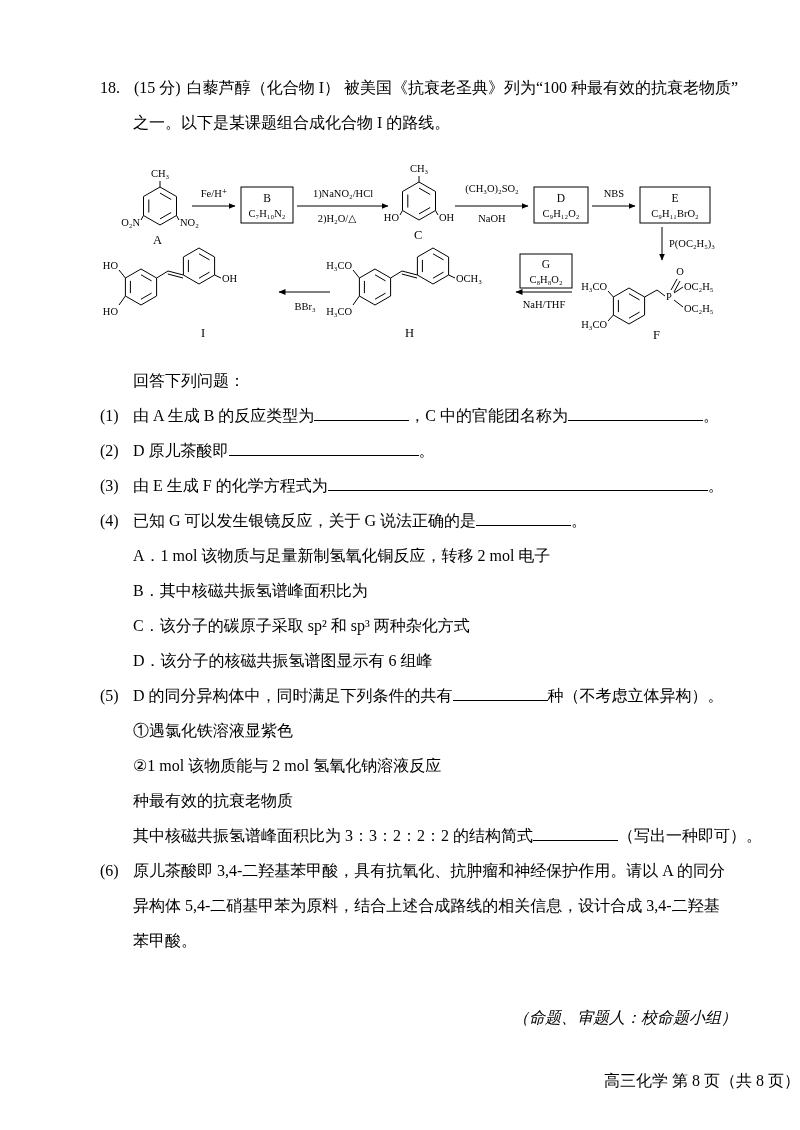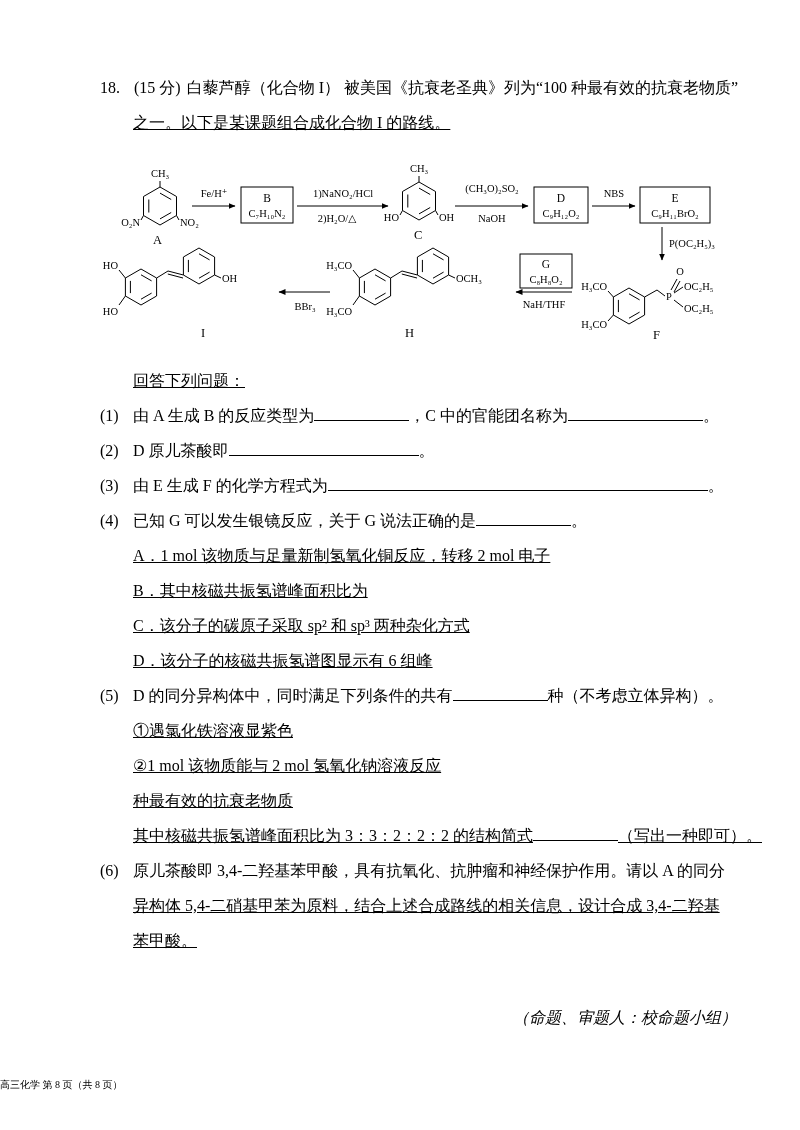--- a/index.html
+++ b/index.html
@@ -7,31 +7,31 @@
     width:800px;height:1130px;margin:0 auto;background:#fff;color:#000;
     font-family:"Liberation Serif","DejaVu Serif",serif;
     font-size:16px;position:relative;overflow:hidden;
   }
   .content{padding:70px 45px 0 100px;}
   p{margin:0;line-height:35px;white-space:nowrap;}
   .qnum{display:inline-block;min-width:30px;}
   .score{margin:12px 6px 0 4px;}
   .item{text-indent:-33px;margin-left:33px;}
   .item .ino{display:inline-block;width:33px;text-indent:0;}
-  .sub{margin-left:33px;text-decoration:underline;}
+  .sub{margin-left:33px;}
   .blank{display:inline-block;border-bottom:1px solid #000;height:1.05em;vertical-align:baseline;}
   .scheme-wrap{margin:19px 0 2px -5px;height:202px;}
   svg{display:block;}
   svg line, svg polygon{stroke:#000;stroke-width:1;fill:none;}
   svg rect{stroke:#000;stroke-width:1;fill:none;}
   svg text{font-family:"Liberation Serif","DejaVu Serif",serif;font-size:10.5px;fill:#000;}
   svg text.lbl{font-size:12.5px;}
   svg text.boxname{font-size:11.5px;}
   .credit{margin-top:42px;text-align:right;padding-right:18px;font-style:italic;}
-  .pagefoot{position:absolute;bottom:38px;left:0;width:100%;text-align:left;font-size:10px;}
+  .pagefoot{position:absolute;bottom:38px;left:0;width:100%;text-align:right;font-size:16px;}
 </style>
 </head>
 <body>
 
 <div class="page">
   <div class="content">
 
     <p>
       <span class="qnum">18.</span><span class="score">(15 分)</span><span>白藜芦醇（化合物 I）  被美国《抗衰老圣典》列为“100 种最有效的抗衰老物质”</span>
     </p>

